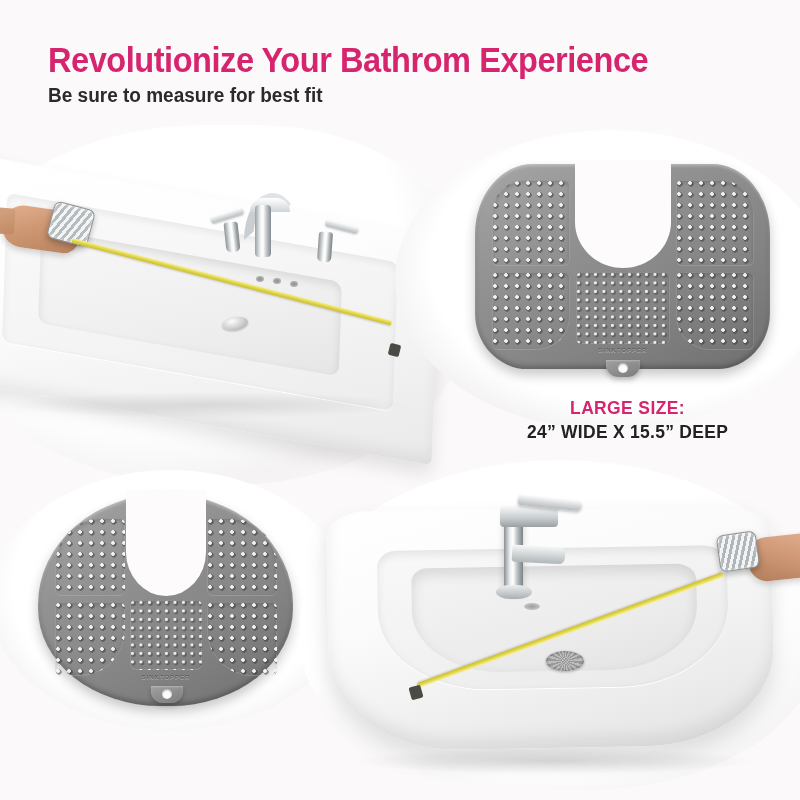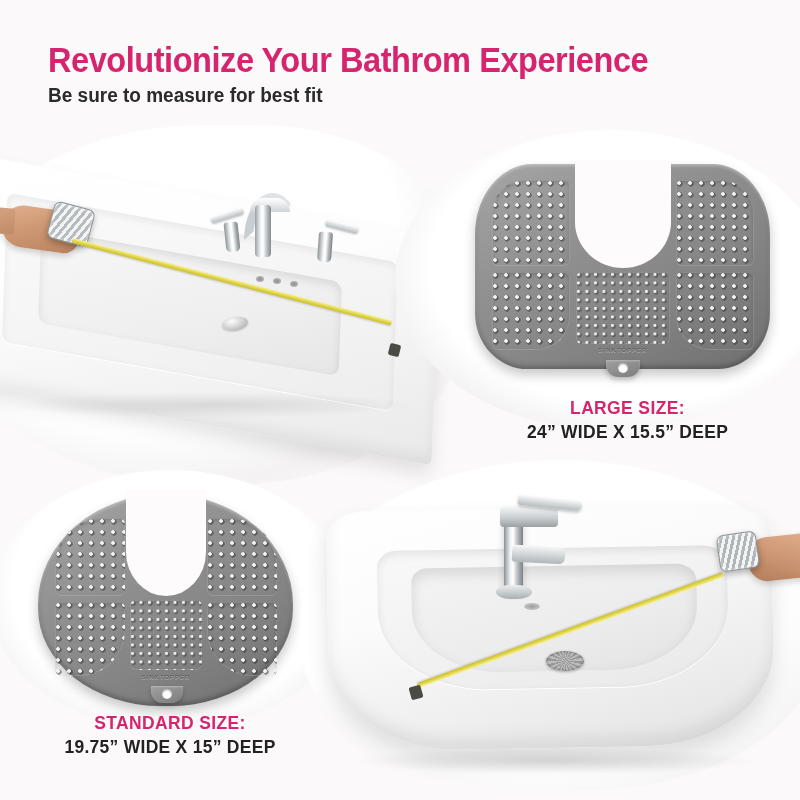--- a/index.html
+++ b/index.html
@@ -448,24 +448,20 @@
       <div class="panel pC">
           <div class="dots dotsFine"></div>
         </div>
       <div class="notch notchTop"></div>
       <div class="brandEmboss">SINKTOPPER</div>
       <div class="hangTab"></div>
       <div class="hangHole"></div>
     </div>
   </div>
 
-  <div class="caption" id="capStd">
-    <div class="capTitle">STANDARD SIZE:</div>
-    <div class="capDim">19.75” WIDE X 15” DEEP</div>
-  </div>
 
   <div class="quad" id="br">
     <div class="bgArcBR"></div>
     <div class="basinOuter"></div>
     <div class="basinRim"></div>
     <div class="basinBowl"></div>
   </div>
   <div class="shadowBR"></div>
   <div class="overflowB"></div>
   <div class="drainB"></div>

